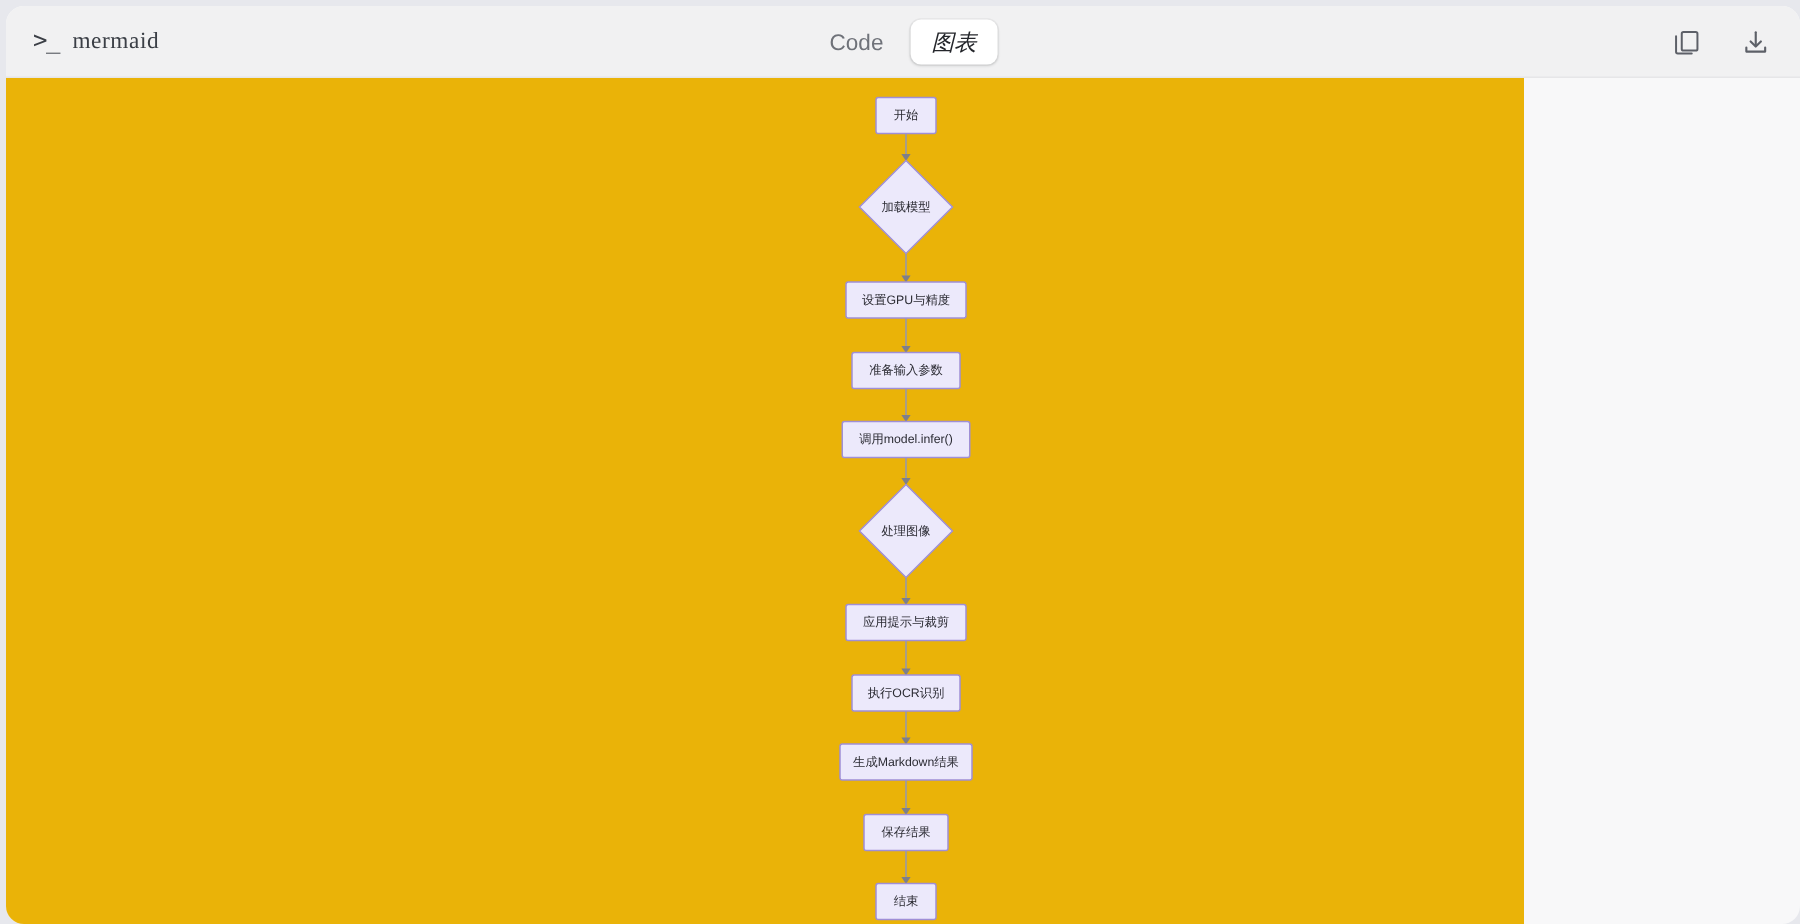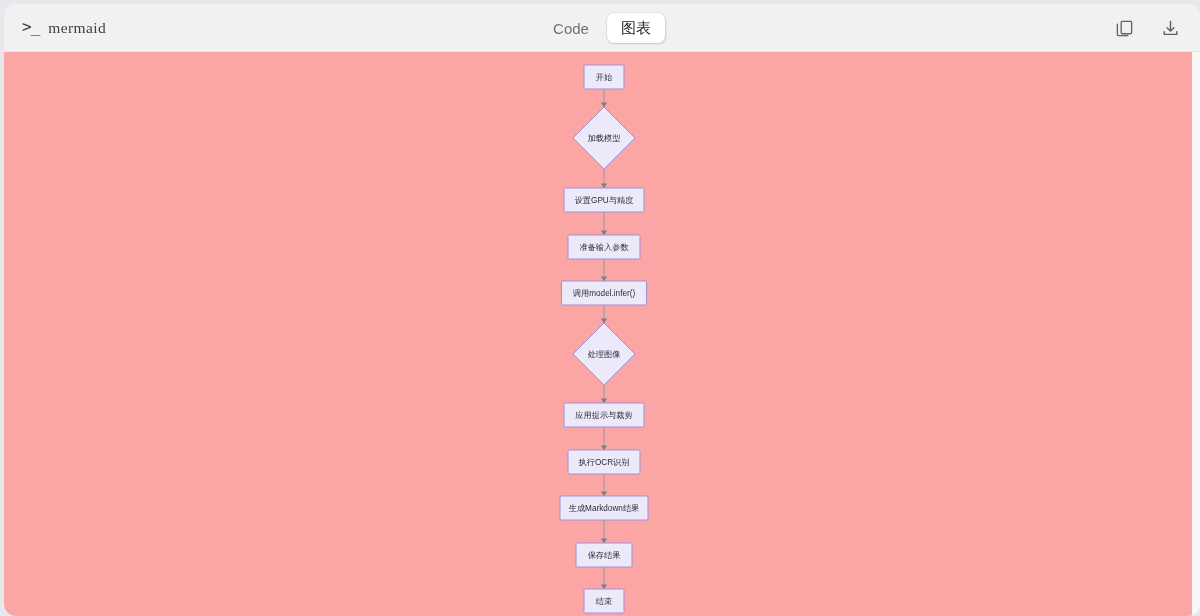--- a/index.html
+++ b/index.html
@@ -81,20 +81,21 @@
     border-radius: 7px;
     cursor: pointer;
     background: transparent;
     border: none;
     white-space: nowrap;
   }
   .tab.active {
     background: #ffffff;
     color: #24262b;
     box-shadow: 0 1px 2px rgba(16,18,23,.14), 0 0 0 1px rgba(16,18,23,.04);
+    font-style: italic;
   }
   #toolbar-actions {
     position: absolute;
     right: 16px;
     top: 0;
     height: 48px;
     display: flex;
     align-items: center;
     gap: 18px;
   }
@@ -107,23 +108,23 @@
     cursor: pointer;
     border-radius: 6px;
   }
   .tool-btn svg { display: block; }
 
   
   #diagram-canvas {
     position: absolute;
     left: 0;
     top: 48px;
-    width: 1188px;
+    width: 1012px;
     height: 564px;
-    background: #fca5a5;
+    background: #eab308;
     overflow: hidden;
   }
   #flow-svg {
     position: absolute;
     left: 0;
     top: 0;
   }
   .node-rect {
     fill: #ece9fb;
     stroke: #9f8fd6;

